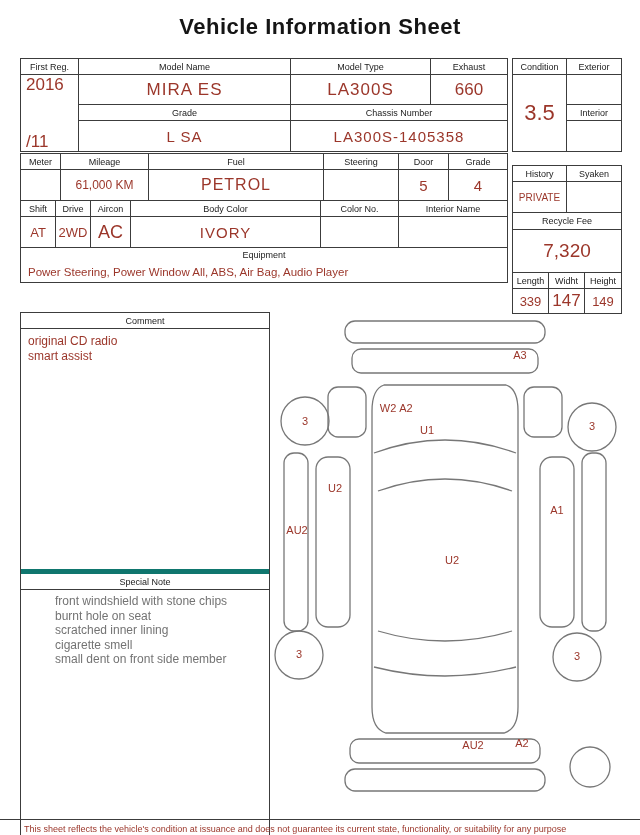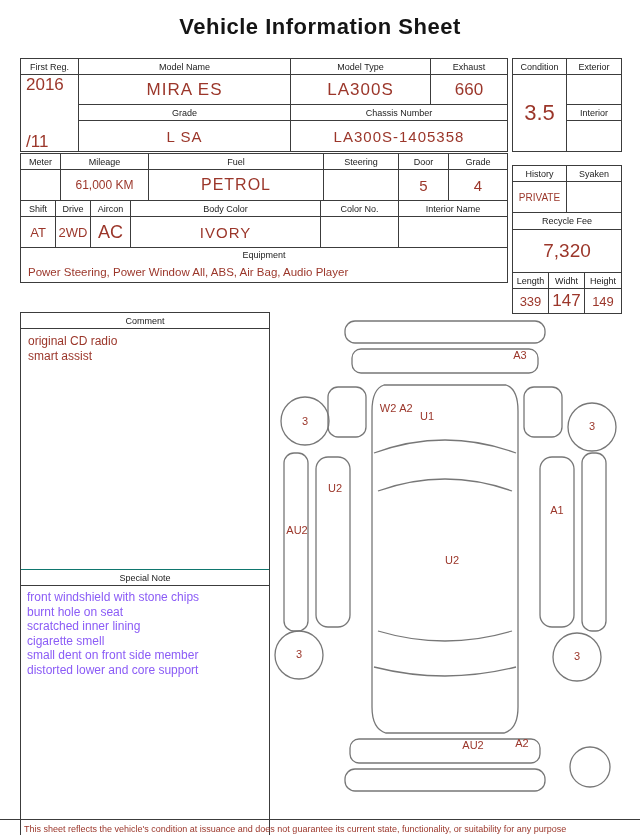--- a/index.html
+++ b/index.html
@@ -12,23 +12,23 @@
   .v{color:#9b362a;display:flex;align-items:center;justify-content:center;white-space:nowrap;}
   .br{border-right:1px solid #3c3c3c;}
   .bb{border-bottom:1px solid #3c3c3c;}
   .subrow{display:grid;}
   .sep{border-bottom:1px solid #3c3c3c;}
   .equip-h{height:14px;}
   .equip-v{height:20px;justify-content:flex-start;padding:0 7px;font-size:11.5px;}
   .cm-h{height:15px;}
   .cm-body{height:240px;padding:5px 7px;box-sizing:border-box;}
   .cm-line{color:#9b362a;font-size:12px;line-height:15px;white-space:nowrap;}
-  .nt-h{height:15px;border-top:1px solid #0f766e;}
+  .nt-h{height:15px;border-top:5px solid #0f766e;}
   .nt-body{padding:4px 6px;}
-  .nt-line{color:#8b5cf6;font-size:12px;line-height:14.5px;white-space:nowrap;}
+  .nt-line{color:#737373;font-size:12px;line-height:14.5px;white-space:nowrap;margin-left:28px;}
   .marks{position:absolute;left:0;top:0;width:640px;height:835px;pointer-events:none;}
   .mark{position:absolute;transform:translate(-50%,-50%);font-size:11px;color:#9b362a;text-align:center;}
   .footer{position:absolute;left:0;top:819px;width:640px;box-sizing:border-box;
           border-top:1px solid #3c3c3c;padding:4px 8px 0 24px;font-size:9px;color:#9b362a;white-space:nowrap;}
   svg.diagram{position:absolute;left:272px;top:315px;}
 </style>
 </head>
 <body>
 
 <div class="sheet">
@@ -127,21 +127,20 @@
       <div class="cm-line">original CD radio</div>
       <div class="cm-line">smart assist</div>
     </div>
     <div class="h nt-h bb">Special Note</div>
     <div class="nt-body">
       <div class="nt-line">front windshield with stone chips</div>
       <div class="nt-line">burnt hole on seat</div>
       <div class="nt-line">scratched inner lining</div>
       <div class="nt-line">cigarette smell</div>
       <div class="nt-line">small dent on front side member</div>
-      <div class="nt-line">distorted lower and core support</div>
     </div>
   </div>
 
   <svg class="diagram" width="348" height="500" viewBox="0 0 348 500">
     <g fill="none" stroke="#777" stroke-width="1.3">
 
       <circle cx="33" cy="106" r="24"></circle>
       <circle cx="320" cy="112" r="24"></circle>
       <circle cx="27" cy="340" r="24"></circle>
       <circle cx="305" cy="342" r="24"></circle>
@@ -168,21 +167,21 @@
 
       <rect x="78" y="424" width="190" height="24" rx="9"></rect>
       <rect x="73" y="454" width="200" height="22" rx="10"></rect>
     </g>
   </svg>
 
   <div class="marks">
       <span class="mark" style="left: 520px; top: 355px;">A3</span>
       <span class="mark" style="left: 352px; top: 408px; margin-left: 36px;">W2</span>
       <span class="mark" style="left: 406px; top: 408px;">A2</span>
-      <span class="mark" style="left: 427px; top: 416px;">U1</span>
+      <span class="mark" style="left: 427px; top: 430px;">U1</span>
       <span class="mark" style="left: 305px; top: 421px;">3</span>
       <span class="mark" style="left: 592px; top: 426px;">3</span>
       <span class="mark" style="left: 335px; top: 488px;">U2</span>
       <span class="mark" style="left: 557px; top: 510px;">A1</span>
       <span class="mark" style="left: 297px; top: 530px;">AU2</span>
       <span class="mark" style="left: 452px; top: 560px;">U2</span>
       <span class="mark" style="left: 299px; top: 654px;">3</span>
       <span class="mark" style="left: 577px; top: 656px;">3</span>
       <span class="mark" style="left: 473px; top: 745px;">AU2</span>
       <span class="mark" style="left: 522px; top: 743px;">A2</span>

